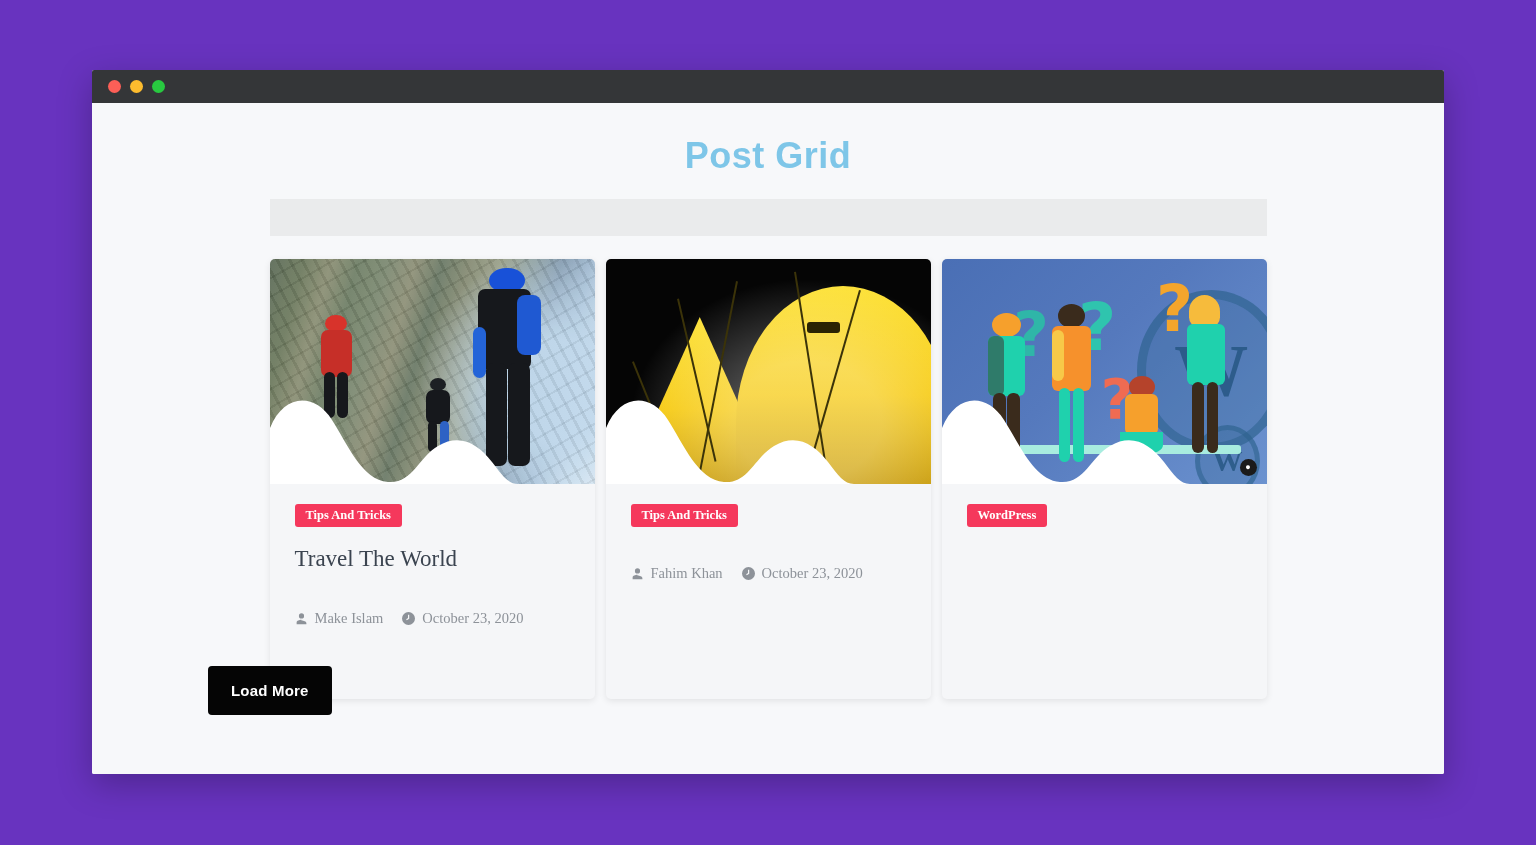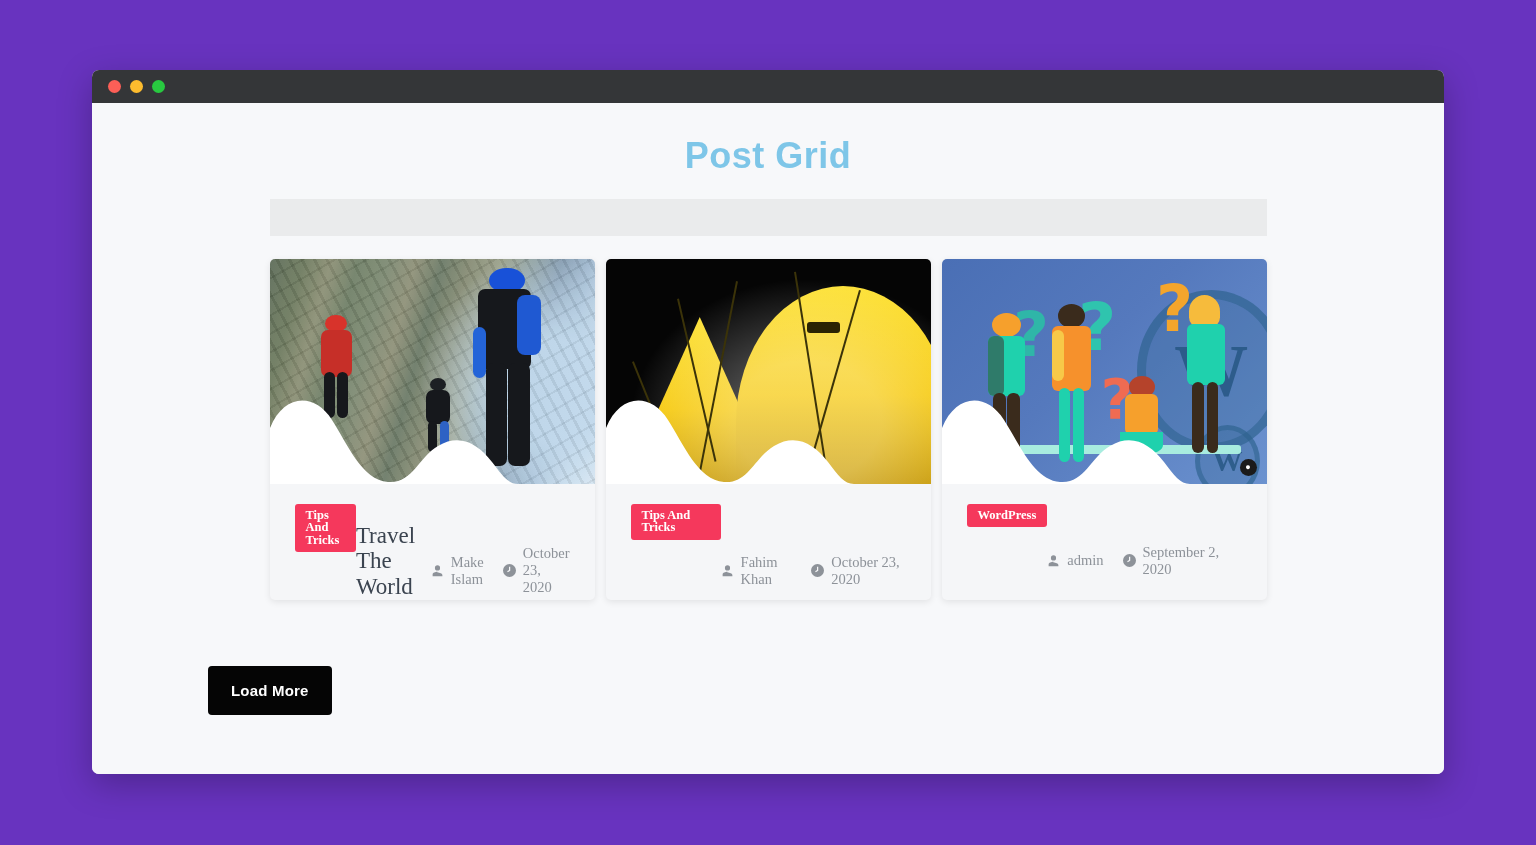--- a/index.html
+++ b/index.html
@@ -11,21 +11,21 @@
     background: #6833bf;
     font-family: "Liberation Sans", sans-serif;
     display: flex; align-items: flex-start; justify-content: center;
   }
 
   
   .browser-window {
     position: absolute;
     left: 92px; top: 70px;
     width: 1352px; height: 704px;
-    border-radius: 7px;
+    border-radius: 2px;
     overflow: hidden;
     box-shadow: 0 10px 34px rgba(0,0,0,0.25);
     background: #f7f8fa;
   }
   .titlebar {
     height: 33px;
     background: #343638;
     display: flex; align-items: center;
     padding-left: 16px;
     gap: 9px;
@@ -171,21 +171,21 @@
     width: 17px; height: 17px; border-radius: 50%;
     background: #1b1b1b;
     display: flex; align-items: center; justify-content: center;
     color: #fff; font-size: 9px;
   }
 
   
   .card-body {
     padding: 20px 25px 0 25px;
     flex: 1;
-    display: flex; 
+    display: flex; flex-direction: column;
   }
   .cat-badge {
     align-self: flex-start;
     background: #f5385c;
     color: #ffffff;
     font-family: "Liberation Serif", serif;
     font-size: 12.5px;
     font-weight: bold;
     padding: 5px 11px 6px 11px;
     border-radius: 3px;
@@ -393,34 +393,20 @@
             </div>
 
             <div class="badge-corner">●</div>
           </div>
           <svg class="wave" viewBox="0 0 325 96" preserveAspectRatio="none">
             <path d="M0,40 C14,6 44,4 62,32 C78,57 92,92 118,94 C142,96 148,70 168,58 C190,45 208,56 222,74 C232,87 238,96 248,96 L248,96 L0,96 Z" fill="#ffffff"></path>
           </svg>
         </div>
         <div class="card-body">
           <span class="cat-badge">WordPress</span>
-          <div class="meta">
-            <span class="meta-item">
-              <svg class="meta-icon" viewBox="0 0 16 16">
-                  <path d="M8 8a3.2 3.2 0 1 0 0-6.4A3.2 3.2 0 0 0 8 8zm0 1.4c-2.6 0-6 1.3-6 3.2V15h12v-1.4c0-1.9-3.4-3.2-6-3.2z"></path>
-                </svg>
-              <span>admin</span>
-            </span>
-            <span class="meta-item">
-              <svg class="meta-icon" viewBox="0 0 16 16">
-                  <path d="M8 0a8 8 0 1 0 0 16A8 8 0 0 0 8 0zm.9 8.3-3 1.9-.8-1.3 2.3-1.4V3.3h1.5v5z"></path>
-                </svg>
-              <span>September 2, 2020</span>
-            </span>
-          </div>
         </div>
       </div>
 
     </div>
 
     <button class="load-more">Load More</button>
 
   </div>
 </div>
 

